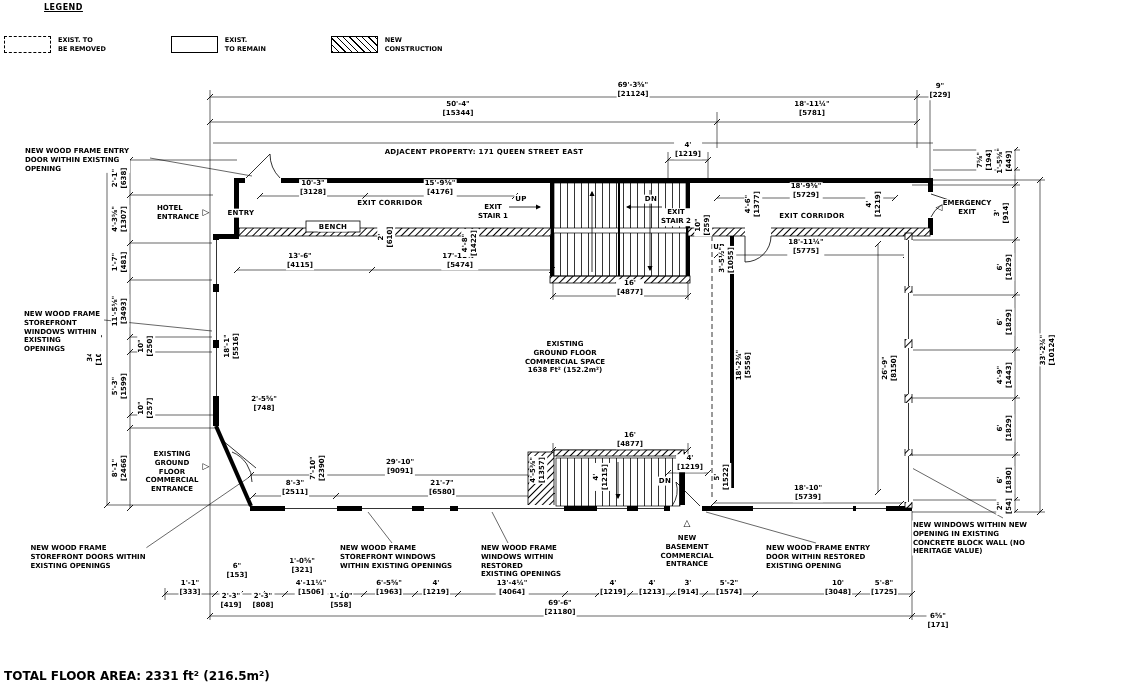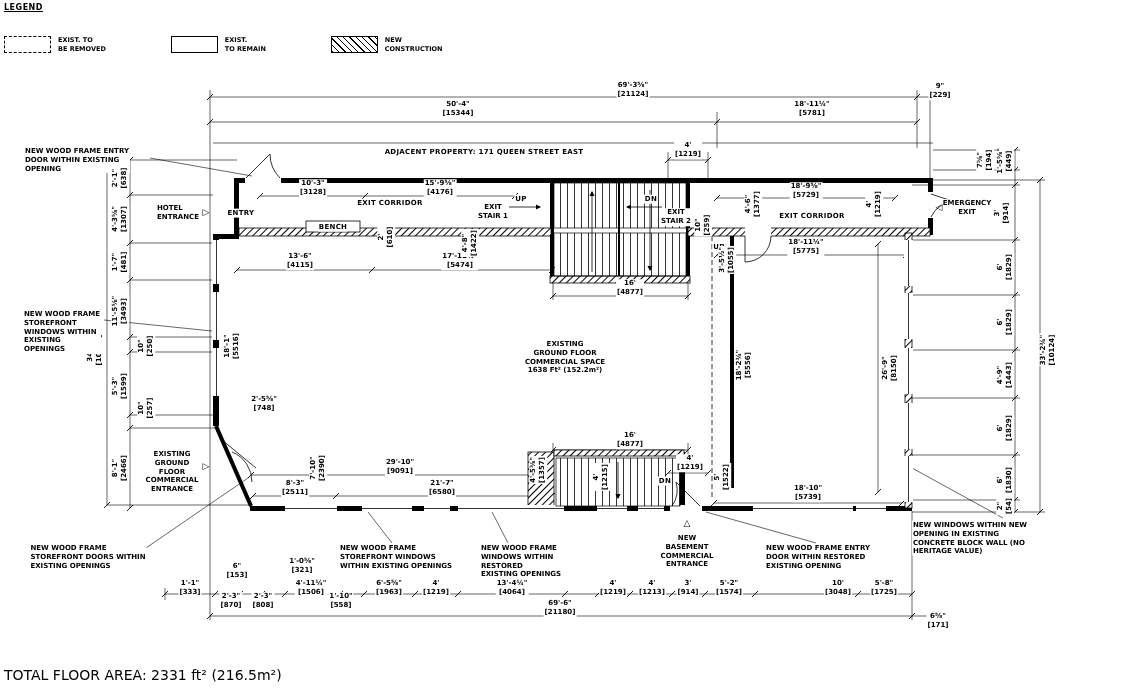--- a/index.html
+++ b/index.html
@@ -15,29 +15,29 @@
   .annotations { position:absolute; left:0; top:0; width:1121px; height:688px; pointer-events:none; }
   .ann {
     position:absolute; color:#000; font-weight:bold; font-size:7px;
     line-height:1.25; white-space:pre; background:#fff; padding:0 1px;
   }
   .ann.dim, .ann.dimv, .ann.room { text-align:center; }
   .ann.marker { font-size:9px; font-weight:normal; background:transparent; }
   .ann.small { letter-spacing:0.3px; }
 
   .legend { position:absolute; top:3px; left:4px; }
-  .legend-title { font-size:8px; font-weight:bold; text-decoration:underline; letter-spacing:0.5px; }
+  .legend-title { font-size:8px; font-weight:bold; text-decoration:underline; letter-spacing:0.5px;margin-left:40px; }
   .legend-items { display:flex; align-items:center; margin-top:24px;gap:39px; }
   .legend-item { display:flex; align-items:center; margin-right:26px; }
   .swatch { width:45px; height:15px; border:1.5px solid #000; background:#fff; flex:none; }
   .swatch.dashed { border-style:dashed; }
   .swatch.hatched { background:repeating-linear-gradient(45deg,#000 0,#000 1px,#fff 1px,#fff 4.5px); }
   .legend-label { font-size:6.5px; font-weight:bold; white-space:pre; margin-left:7px; line-height:1.3; }
 
-  .footer { position:absolute; left:4px; bottom:5px; font-size:14px; font-weight:normal; }
+  .footer { position:absolute; left:4px; bottom:5px; font-size:12px; font-weight:bold; }
 </style>
 </head>
 <body>
 
 <div class="sheet">
 
   <div class="legend">
     <div class="legend-title">LEGEND</div>
     <div class="legend-items">
       <div class="legend-item">
@@ -339,21 +339,21 @@
 ENTRANCE</div>
       <div class="ann label" style="text-align: left; left: 818px; top: 557px; transform: translate(-50%, -50%);">NEW WOOD FRAME ENTRY
 DOOR WITHIN RESTORED
 EXISTING OPENING</div>
       <div class="ann label" style="text-align: left; left: 970px; top: 538px; transform: translate(-50%, -50%);">NEW WINDOWS WITHIN NEW
 OPENING IN EXISTING
 CONCRETE BLOCK WALL (NO
 HERITAGE VALUE)</div>
       <div class="ann dim" style="left: 237px; top: 571px; transform: translate(-50%, -50%);"><div>6"</div><div>[153]</div></div>
       <div class="ann dim" style="left: 190px; top: 588px; transform: translate(-50%, -50%);"><div>1'-1"</div><div>[333]</div></div>
-      <div class="ann dim" style="left: 231px; top: 601px; transform: translate(-50%, -50%);"><div>2'-3"</div><div>[870]</div></div>
+      <div class="ann dim" style="left: 231px; top: 601px; transform: translate(-50%, -50%);"><div>2'-3"</div><div>[419]</div></div>
       <div class="ann dim" style="left: 263px; top: 601px; transform: translate(-50%, -50%);"><div>2'-3"</div><div>[808]</div></div>
       <div class="ann dim" style="left: 302px; top: 566px; transform: translate(-50%, -50%);"><div>1'-0⅝"</div><div>[321]</div></div>
       <div class="ann dim" style="left: 311px; top: 588px; transform: translate(-50%, -50%);"><div>4'-11¼"</div><div>[1506]</div></div>
       <div class="ann dim" style="left: 341px; top: 601px; transform: translate(-50%, -50%);"><div>1'-10"</div><div>[558]</div></div>
       <div class="ann dim" style="left: 389px; top: 588px; transform: translate(-50%, -50%);"><div>6'-5⅝"</div><div>[1963]</div></div>
       <div class="ann dim" style="left: 436px; top: 588px; transform: translate(-50%, -50%);"><div>4'</div><div>[1219]</div></div>
       <div class="ann dim" style="left: 512px; top: 588px; transform: translate(-50%, -50%);"><div>13'-4¼"</div><div>[4064]</div></div>
       <div class="ann dim" style="left: 613px; top: 588px; transform: translate(-50%, -50%);"><div>4'</div><div>[1219]</div></div>
       <div class="ann dim" style="left: 652px; top: 588px; transform: translate(-50%, -50%);"><div>4'</div><div>[1213]</div></div>
       <div class="ann dim" style="left: 688px; top: 588px; transform: translate(-50%, -50%);"><div>3'</div><div>[914]</div></div>

